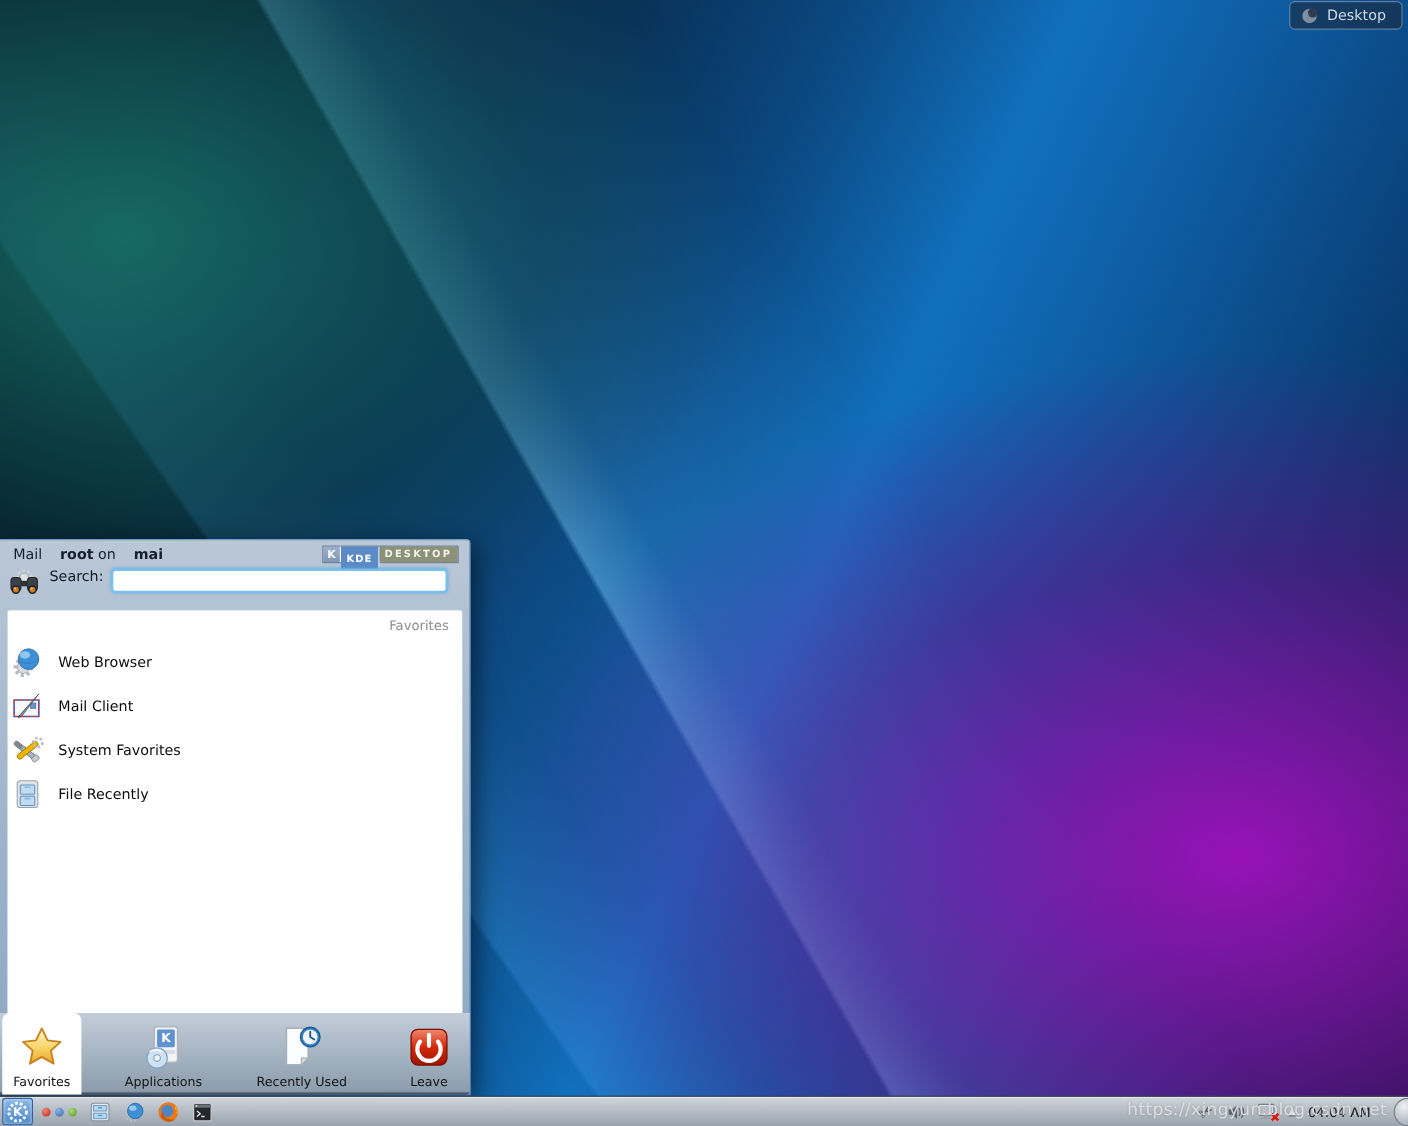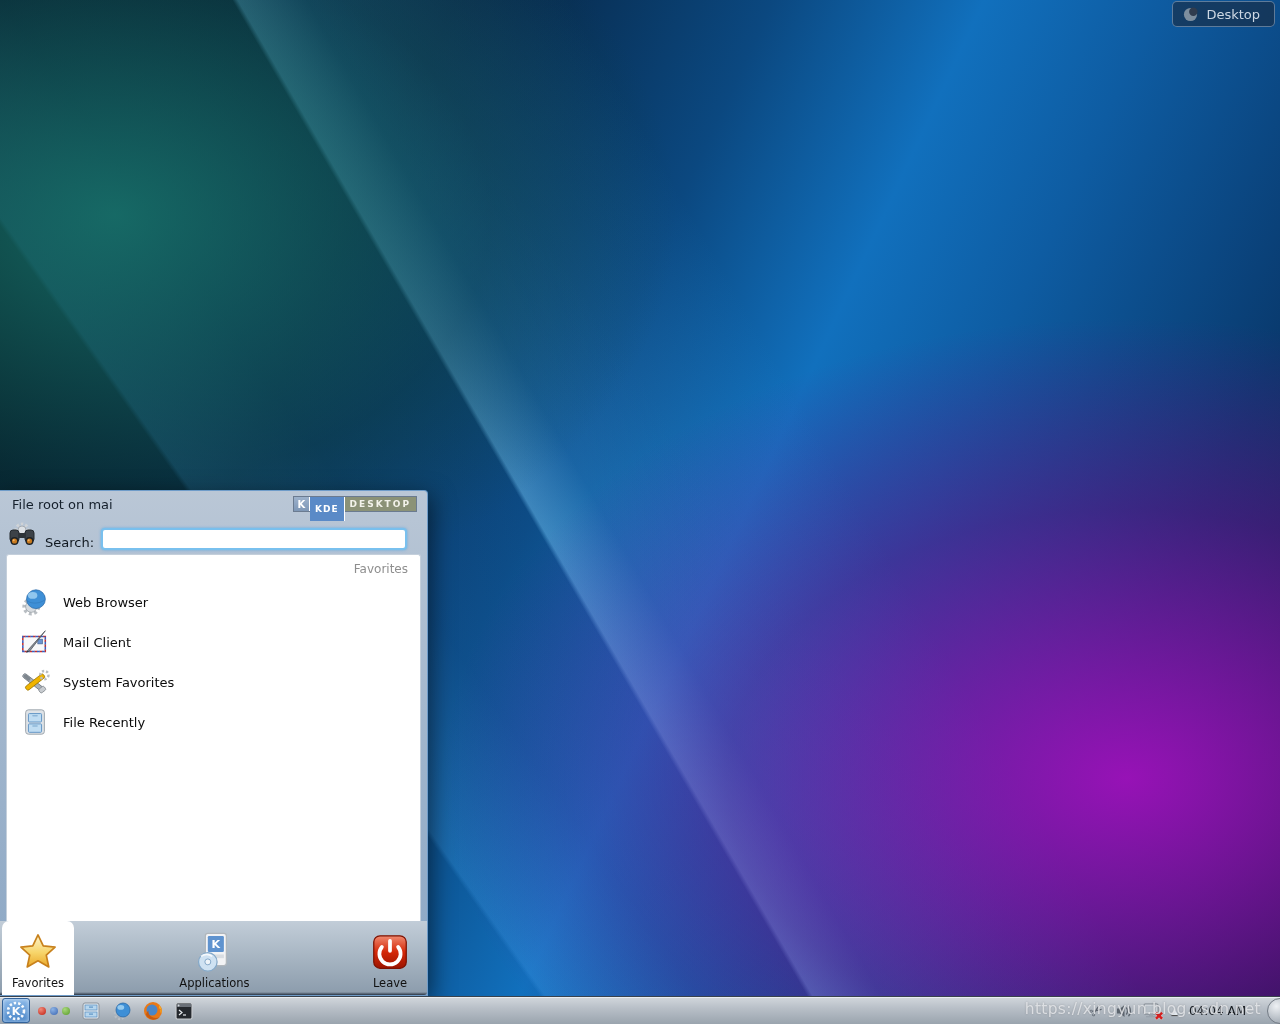--- a/index.html
+++ b/index.html
@@ -35,54 +35,54 @@
     border:1px solid #6f9cc9; border-left:none;
     border-radius:0 4px 0 0;
     box-shadow:4px 6px 22px rgba(0,0,0,0.5);
     display:flex; flex-direction:column;
   }
   .kickoff-header {
     height:26px; display:flex; align-items:center; justify-content:space-between;
     padding:0 10px 0 12px; flex:0 0 auto;
   }
   .kickoff-title { font-size:13px; color:#15202c; }
-  .kickoff-title b { font-weight:normal; }
+  .kickoff-title b { font-weight:bold;margin-left:12px; }
   .kde-badge { display:flex; align-items:stretch; height:16px; border:1px solid #6b7b90; }
   .kde-badge .badge-logo {
     width:16px; background:linear-gradient(#9db2cc,#7e97b6); color:#fff;
     font-size:10px; font-weight:bold; display:flex; align-items:center; justify-content:center;
     border-right:1px solid #ffffff;
   }
   .kde-badge .badge-kde {
     padding:12px 5px; color:#fff; font-size:9px; font-weight:bold; letter-spacing:1px;
     display:flex; align-items:center; border-right:1px solid #ffffff;
   }
   .kde-badge .badge-desktop {
     padding:0 5px; color:#f2f2ea; font-size:9px; font-weight:bold; letter-spacing:2px;
     display:flex; align-items:center;
   }
   .search-row {
-    height:37px; display:flex; align-items:flex-end; padding:0 20px 4px 6px; gap:7px; flex:0 0 auto;
+    height:37px; display:flex; align-items:flex-start; padding:0 20px 4px 6px; gap:7px; flex:0 0 auto;
   }
   .search-row .search-label { font-size:13px; color:#101820; }
   .search-input {
     flex:1; height:22px; border:2px solid #79c0ee; border-radius:4px;
     background:#fff; outline:none; padding:0 6px; font-size:12px;
     box-shadow:0 0 3px rgba(90,170,230,0.9);
   }
   .kickoff-content {
     margin:0 6px; background:#fff; border-radius:3px 3px 0 0;
     flex:1; position:relative; border:1px solid #c4cfdb; border-bottom:none;
   }
   .section-label {
     position:absolute; top:7px; right:12px; font-size:12px; color:#8e8e8e;
   }
   .fav-list { padding-top:27px; }
   .fav-item {
-    display:flex; align-items:center; gap:13px; padding:5px 10px 5px 13px; height:40px;
+    display:flex; align-items:center; gap:13px; padding:5px 10px 5px 3px; height:40px;
     cursor:default;
   }
   .fav-item .fav-icon { width:30px; height:30px; flex:0 0 auto; }
   .fav-item .fav-label { font-size:13px; color:#0c0c0c; }
 
   .tabbar {
     flex:0 0 74px; position:relative;
     background:linear-gradient(180deg,#c2cdd8 0%, #a9b7c4 45%, #8d9dad 96%, #2a3646 100%);
     display:flex; align-items:stretch; justify-content:space-between;
     padding:0 2px;
@@ -149,21 +149,21 @@
   <svg class="cashew-mini" viewBox="0 0 16 16">
     <circle cx="8" cy="8" r="7" fill="#97a2ad" opacity="0.8"></circle>
     <circle cx="11" cy="5" r="4.5" fill="#303c4e"></circle>
   </svg>
   <span>Desktop</span>
 </div>
 
 <div class="kickoff">
 
   <div class="kickoff-header">
-    <div class="kickoff-title"><span>File </span><b>root</b><span> on </span><b>mai</b></div>
+    <div class="kickoff-title"><span>Mail </span><b>root</b><span> on </span><b>mai</b></div>
     <div class="kde-badge">
       <div class="badge-logo">K</div>
       <div class="badge-kde" style="background:#5a8ac7;">KDE</div>
       <div class="badge-desktop" style="background:#8b9277;">DESKTOP</div>
     </div>
   </div>
 
   <div class="search-row">
     <svg width="32" height="28" viewBox="0 0 32 28">
       <circle cx="16" cy="8" r="6" fill="none" stroke="#cfd3d7" stroke-width="3" stroke-dasharray="2.4 2"></circle>
@@ -261,20 +261,32 @@
           <rect x="11" y="19" width="13" height="3" fill="#d8dde2"></rect>
           <circle cx="11" cy="25" r="7.5" fill="#cfe2f2" stroke="#84a8c8" stroke-width="1"></circle>
           <circle cx="11" cy="25" r="2.4" fill="#eef4f9" stroke="#84a8c8" stroke-width="0.8"></circle>
           <path d="M5.5 20.5a7.5 7.5 0 0 1 9 0" stroke="#ffffff" stroke-width="1.4" fill="none" opacity="0.8"></path>
         </svg>
       </div>
       <div class="tab-label">Applications</div>
     </div>
 
 
+    <div class="tab">
+      <div class="tab-icon">
+        <svg width="42" height="42" viewBox="0 0 34 34">
+          <path d="M6 3h16v22l-5 5H6z" fill="#fbfcfd" stroke="#a8b0b8" stroke-width="1.1"></path>
+          <path d="M22 25l-5 5v-5z" fill="#d8dde2" stroke="#a8b0b8" stroke-width="0.9"></path>
+          <circle cx="23.5" cy="9.5" r="7.2" fill="#3584c8" stroke="#1f5a92" stroke-width="1"></circle>
+          <circle cx="23.5" cy="9.5" r="5.4" fill="#f2f6fa"></circle>
+          <path d="M23.5 5.6v3.9l3 1.8" stroke="#1f5a92" stroke-width="1.4" fill="none" stroke-linecap="round"></path>
+        </svg>
+      </div>
+      <div class="tab-label">Recently Used</div>
+    </div>
 
     <div class="tab">
       <div class="tab-icon">
         <svg width="40" height="40" viewBox="0 0 32 32">
           <defs>
               <linearGradient id="redg" x1="0" y1="0" x2="0" y2="1">
             <stop offset="0" stop-color="#f08a70"></stop>
                 <stop offset="0.5" stop-color="#d42808"></stop>
                 <stop offset="1" stop-color="#9c1400"></stop>
           </linearGradient>

